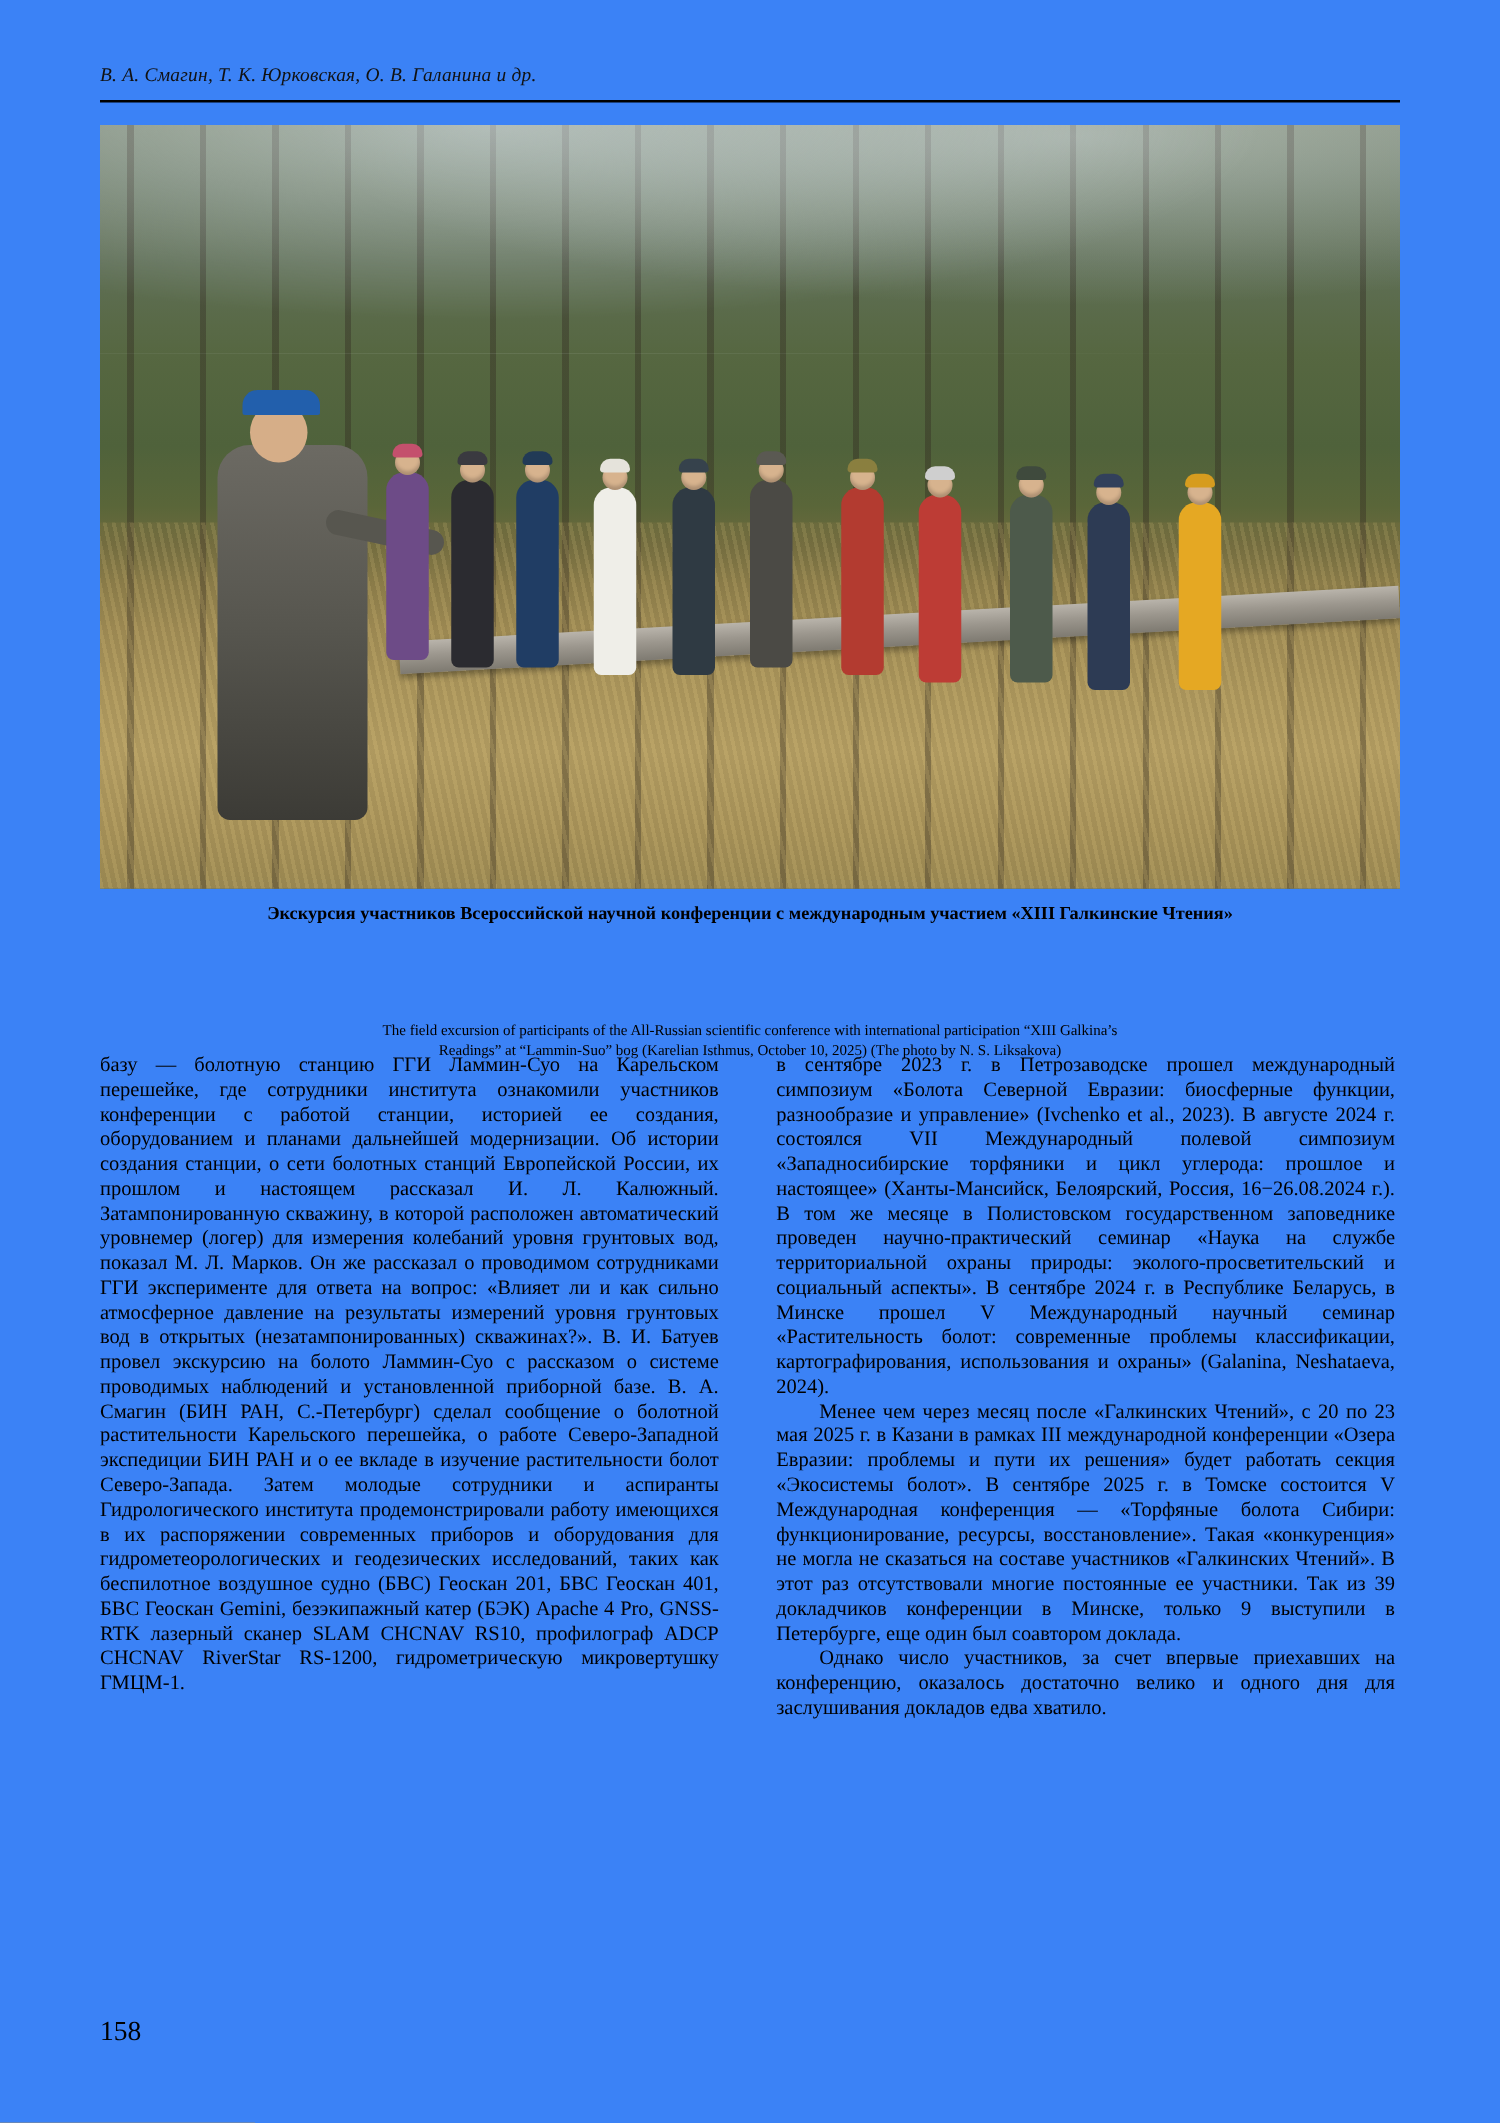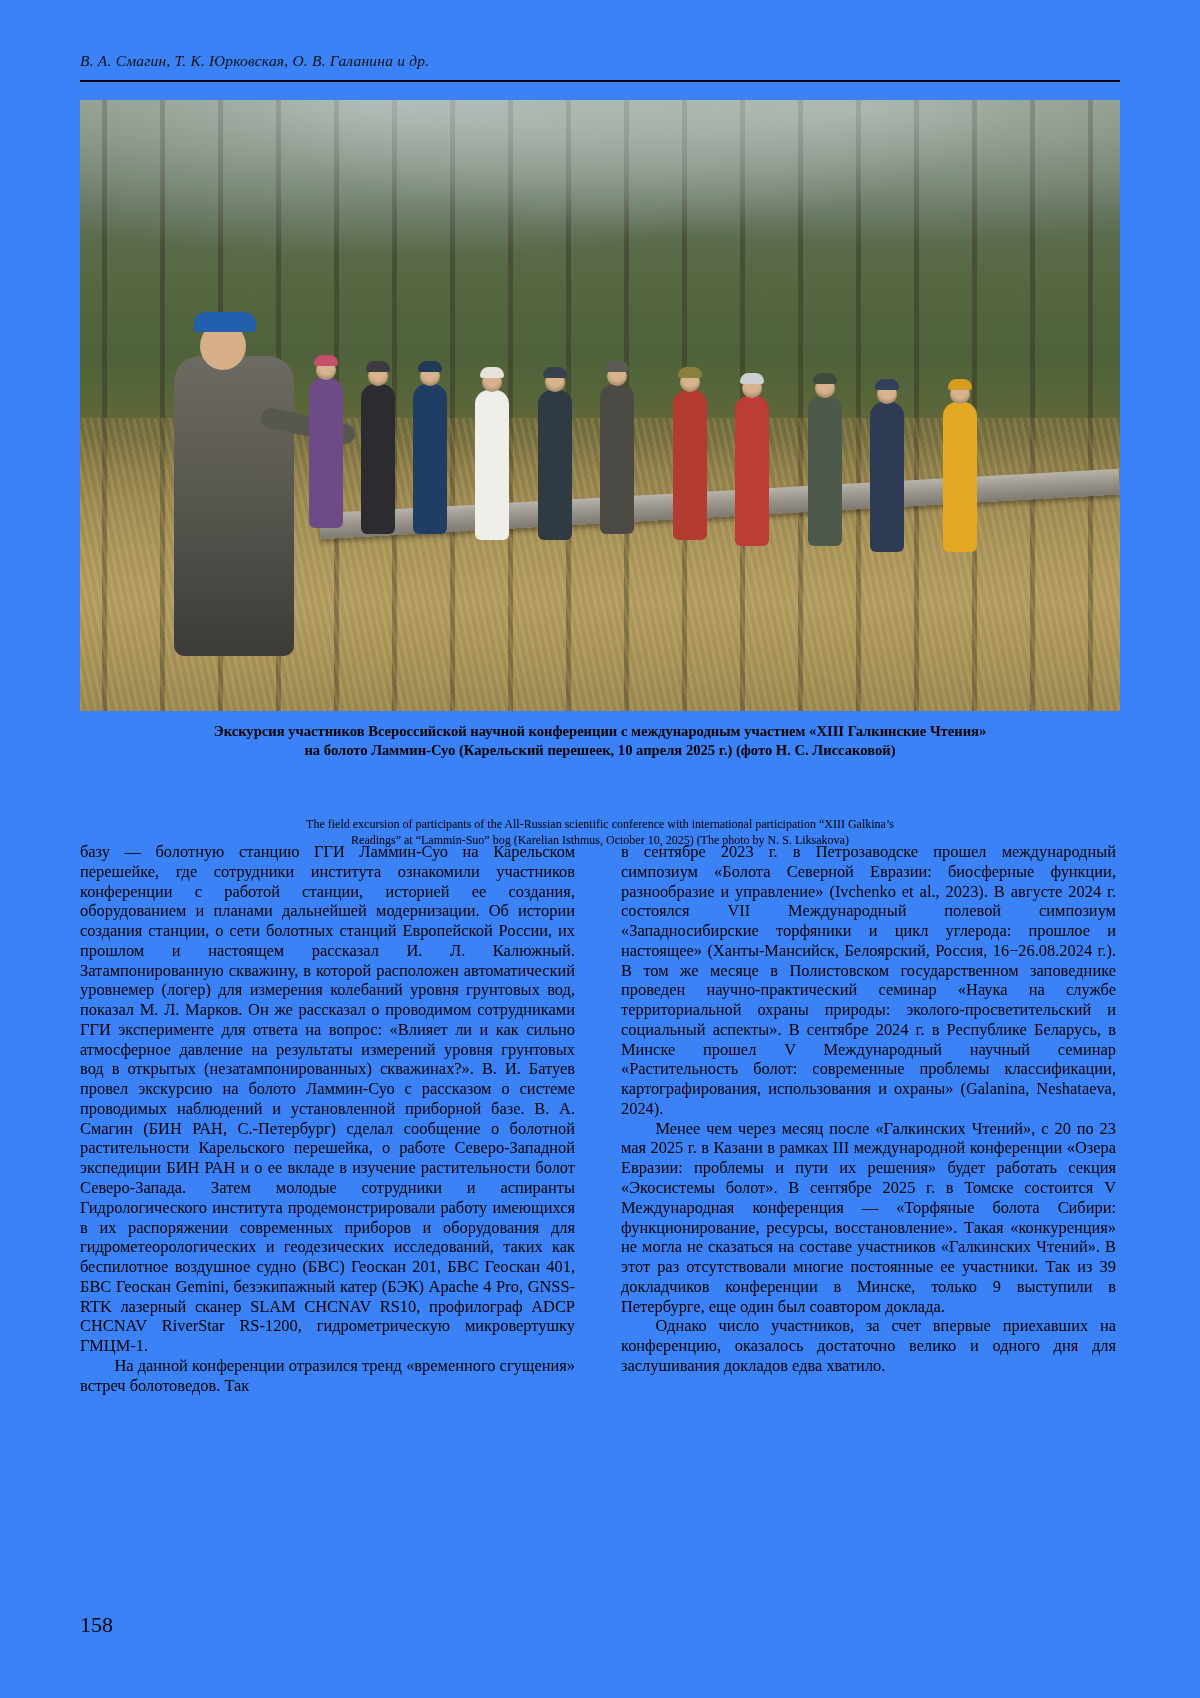--- a/index.html
+++ b/index.html
@@ -268,34 +268,32 @@
       <div class="figure-person" style="left:83%;bottom:26%;background:#e8a81c;">
           <div class="head"></div>
           <div class="hat" style="background:#d99c18"></div>
         </div>
     </div>
   </div>
 
   <div class="caption-ru">
     <span>Экскурсия участников Всероссийской научной конференции с международным участием «XIII Галкинские Чтения»</span>
     <br>
-    <span>на болото Ламмин-Суо (Карельский перешеек, 10 апреля 2025 г.) (фото Н. С. Лиссаковой)</span>
   </div>
 
   <div class="caption-en">
     <span>The field excursion of participants of the All-Russian scientific conference with international participation “XIII Galkina’s</span>
     <br>
     <span>Readings” at “Lammin-Suo” bog (Karelian Isthmus, October 10, 2025) (The photo by N. S. Liksakova)</span>
   </div>
 
   <div class="columns">
 
     <div class="col">
       <p>базу — болотную станцию ГГИ Ламмин-Суо на Карельском перешейке, где сотрудники института ознакомили участников конференции с работой станции, историей ее создания, оборудованием и планами дальнейшей модернизации. Об истории создания станции, о сети болотных станций Европейской России, их прошлом и настоящем рассказал И. Л. Калюжный. Затампонированную скважину, в которой расположен автоматический уровнемер (логер) для измерения колебаний уровня грунтовых вод, показал М. Л. Марков. Он же рассказал о проводимом сотрудниками ГГИ эксперименте для ответа на вопрос: «Влияет ли и как сильно атмосферное давление на результаты измерений уровня грунтовых вод в открытых (незатампонированных) скважинах?». В. И. Батуев провел экскурсию на болото Ламмин-Суо с рассказом о системе проводимых наблюдений и установленной приборной базе. В. А. Смагин (БИН РАН, С.-Петербург) сделал сообщение о болотной растительности Карельского перешейка, о работе Северо-Западной экспедиции БИН РАН и о ее вкладе в изучение растительности болот Северо-Запада. Затем молодые сотрудники и аспиранты Гидрологического института продемонстрировали работу имеющихся в их распоряжении современных приборов и оборудования для гидрометеорологических и геодезических исследований, таких как беспилотное воздушное судно (БВС) Геоскан 201, БВС Геоскан 401, БВС Геоскан Gemini, безэкипажный катер (БЭК) Apache 4 Pro, GNSS-RTK лазерный сканер SLAM CHCNAV RS10, профилограф ADCP CHCNAV RiverStar RS-1200, гидрометрическую микровертушку ГМЦМ-1.</p>
-      <p class="indent">На данной конференции отразился тренд «временного сгущения» встреч болотоведов. Так</p>
     </div>
 
     <div class="col">
       <p>в сентябре 2023 г. в Петрозаводске прошел международный симпозиум «Болота Северной Евразии: биосферные функции, разнообразие и управление» (Ivchenko et al., 2023). В августе 2024 г. состоялся VII Международный полевой симпозиум «Западносибирские торфяники и цикл углерода: прошлое и настоящее» (Ханты-Мансийск, Белоярский, Россия, 16−26.08.2024 г.). В том же месяце в Полистовском государственном заповеднике проведен научно-практический семинар «Наука на службе территориальной охраны природы: эколого-просветительский и социальный аспекты». В сентябре 2024 г. в Республике Беларусь, в Минске прошел V Международный научный семинар «Растительность болот: современные проблемы классификации, картографирования, использования и охраны» (Galanina, Neshataeva, 2024).</p>
       <p class="indent">Менее чем через месяц после «Галкинских Чтений», с 20 по 23 мая 2025 г. в Казани в рамках III международной конференции «Озера Евразии: проблемы и пути их решения» будет работать секция «Экосистемы болот». В сентябре 2025 г. в Томске состоится V Международная конференция — «Торфяные болота Сибири: функционирование, ресурсы, восстановление». Такая «конкуренция» не могла не сказаться на составе участников «Галкинских Чтений». В этот раз отсутствовали многие постоянные ее участники. Так из 39 докладчиков конференции в Минске, только 9 выступили в Петербурге, еще один был соавтором доклада.</p>
       <p class="indent">Однако число участников, за счет впервые приехавших на конференцию, оказалось достаточно велико и одного дня для заслушивания докладов едва хватило.</p>
     </div>
 
   </div>
 

